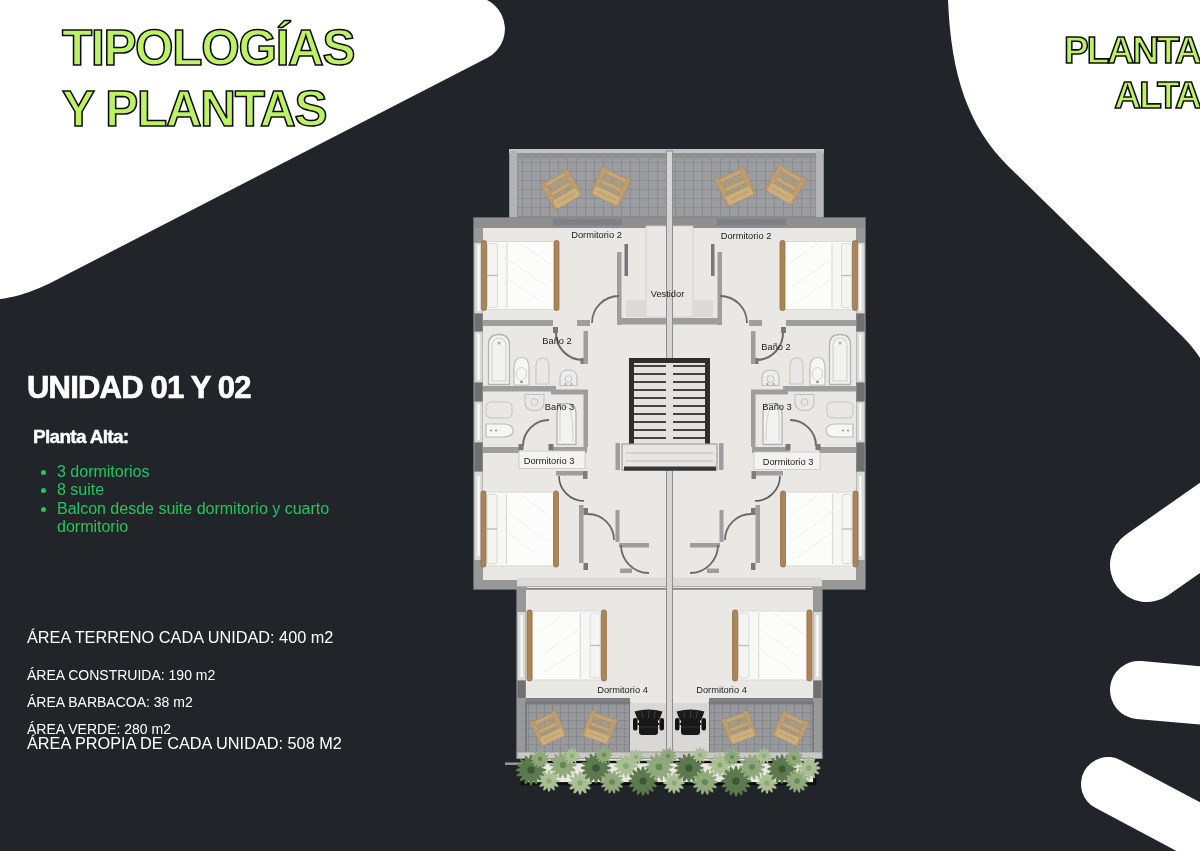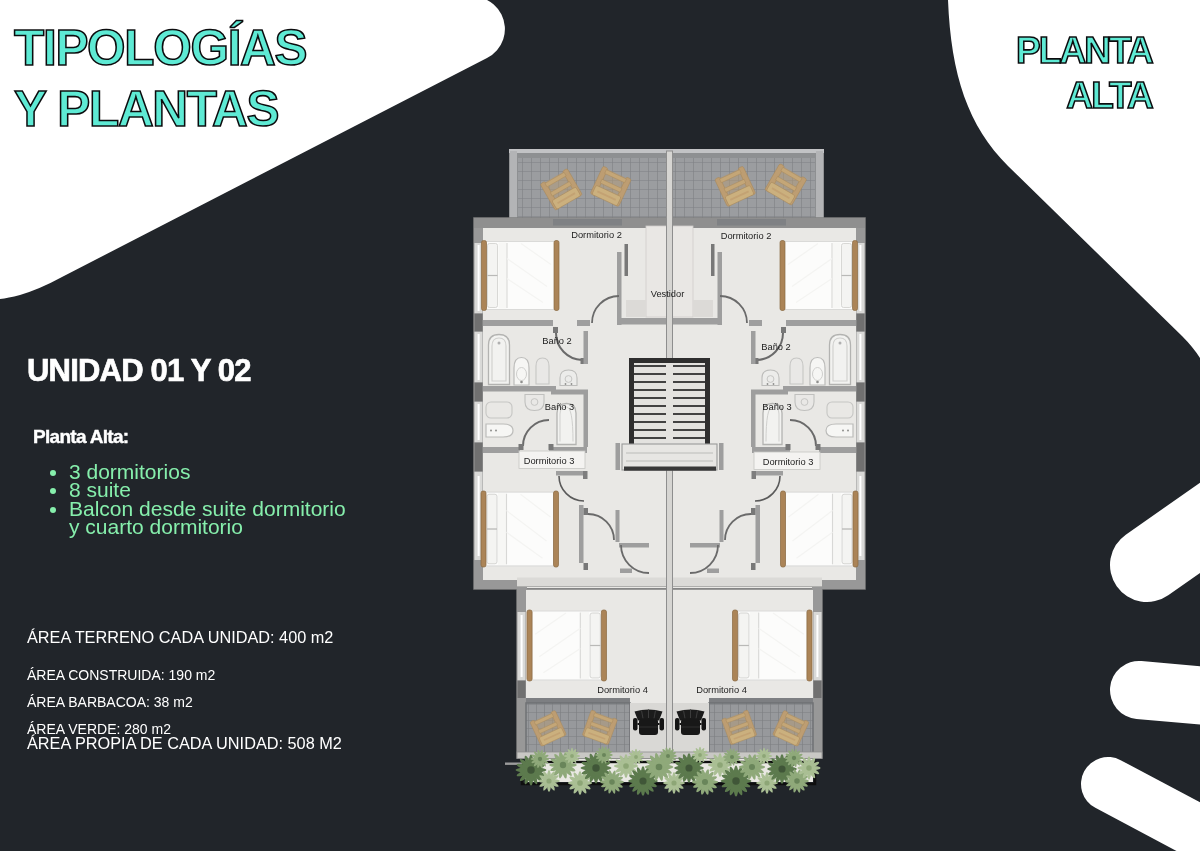--- a/index.html
+++ b/index.html
@@ -1,19 +1,19 @@
 <!DOCTYPE html>
 <html><head>
 <meta charset="utf-8">
 <style>
   html,body{margin:0;padding:0;}
   body{width:1200px;height:851px;overflow:hidden;background:#21252a;
        font-family:"Liberation Sans", sans-serif;position:relative;}
   .abs{position:absolute;}
-  .hT{color:#5eead4;font-weight:bold;-webkit-text-stroke:1.55px #0b0b0d;}
+  .hT{color:#bef264;font-weight:bold;margin-left:48px;-webkit-text-stroke:1.55px #0b0b0d;}
 </style>
 </head>
 <body>
 
 <svg class="abs" style="left:0;top:0" width="1200" height="851" viewBox="0 0 1200 851">
 
   <rect x="0" y="0" width="1200" height="851" fill="#21252a"></rect>
 
   <path d="M 0,0 L 458,0 A 31,31 0 0 1 487,58 L 62,277 Q 40,289 20,295 Q 8,298 0,299 Z" fill="#ffffff"></path>
 
@@ -374,25 +374,25 @@
 
     <text x="721.5" y="693">Dormitorio 4</text>
   </g>
   </g>
 </svg>
 
 <div class="abs hT" style="left:14px;top:17px;font-size:49.5px;line-height:61px;letter-spacing:-1.3px;">TIPOLOGÍAS<br>Y PLANTAS</div>
 
 <div class="abs hT" style="left:1016px;top:28px;font-size:37px;line-height:45px;letter-spacing:-1.9px;text-align:right;">PLANTA<br>ALTA</div>
 
-<div class="abs" style="left:27px;top:353px;font-size:31px;font-weight:bold;color:#fff;letter-spacing:-0.8px;-webkit-text-stroke:0.7px #fff;">UNIDAD 01 Y 02</div>
+<div class="abs" style="left:27px;top:370px;font-size:31px;font-weight:bold;color:#fff;letter-spacing:-0.8px;-webkit-text-stroke:0.7px #fff;">UNIDAD 01 Y 02</div>
 
 <div class="abs" style="left:33px;top:426px;font-size:19px;font-weight:bold;color:#fff;letter-spacing:-0.7px;-webkit-text-stroke:0.4px #fff;">Planta Alta:</div>
 
-<div class="abs" style="left:50px;top:463px;font-size:21px;color:#86efac;">
+<div class="abs" style="left:38px;top:463px;font-size:16px;color:#22c55e;">
   <ul style="margin:0;padding-left:19px;line-height:18.4px;">
     <li>3 dormitorios</li>
     <li>8 suite</li>
     <li style="width:290px;">Balcon desde suite dormitorio y cuarto dormitorio</li>
   </ul>
 </div>
 
 <div class="abs" style="left:27px;top:628px;font-size:16.3px;color:#fff;">ÁREA TERRENO CADA UNIDAD: 400 m2</div>
 
 <div class="abs" style="left:27px;top:662px;font-size:14px;line-height:27px;color:#fff;">ÁREA CONSTRUIDA: 190 m2<br>ÁREA BARBACOA: 38 m2<br>ÁREA VERDE: 280 m2</div>

